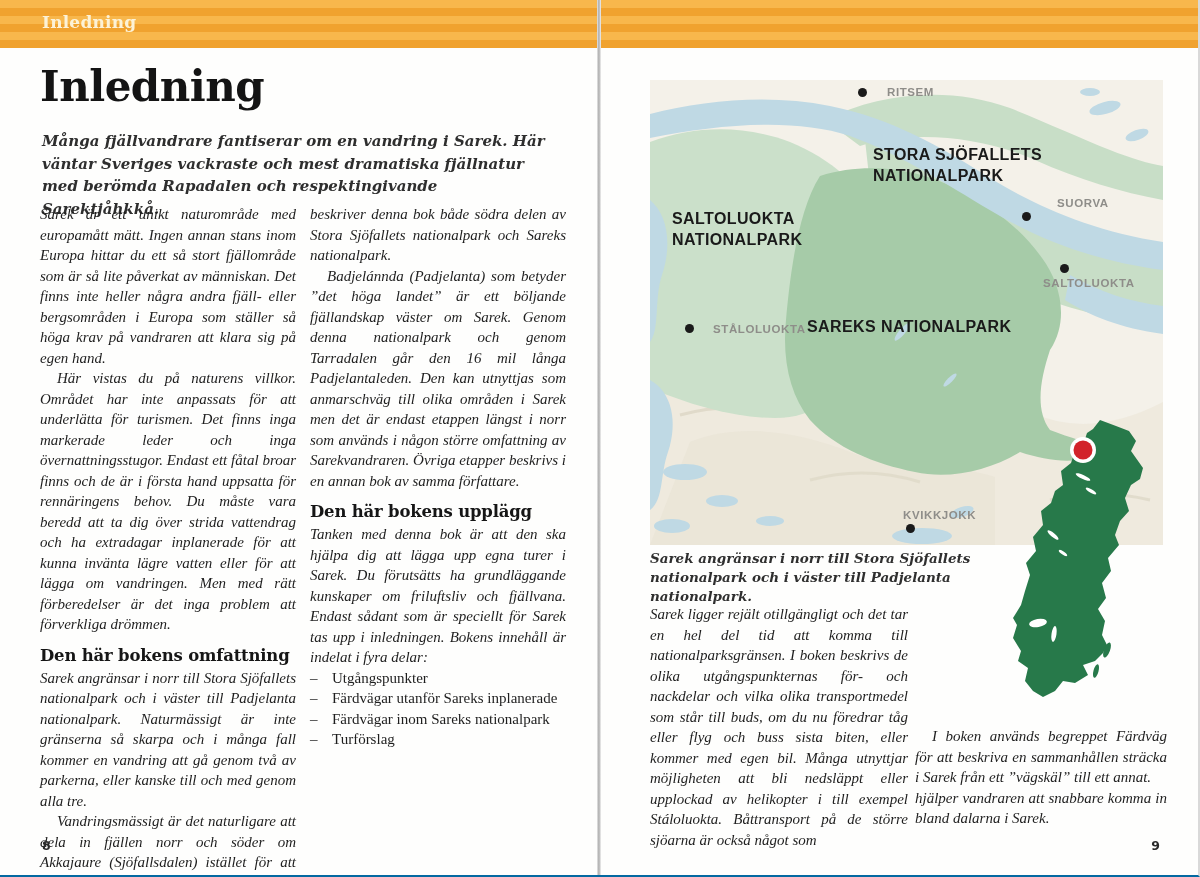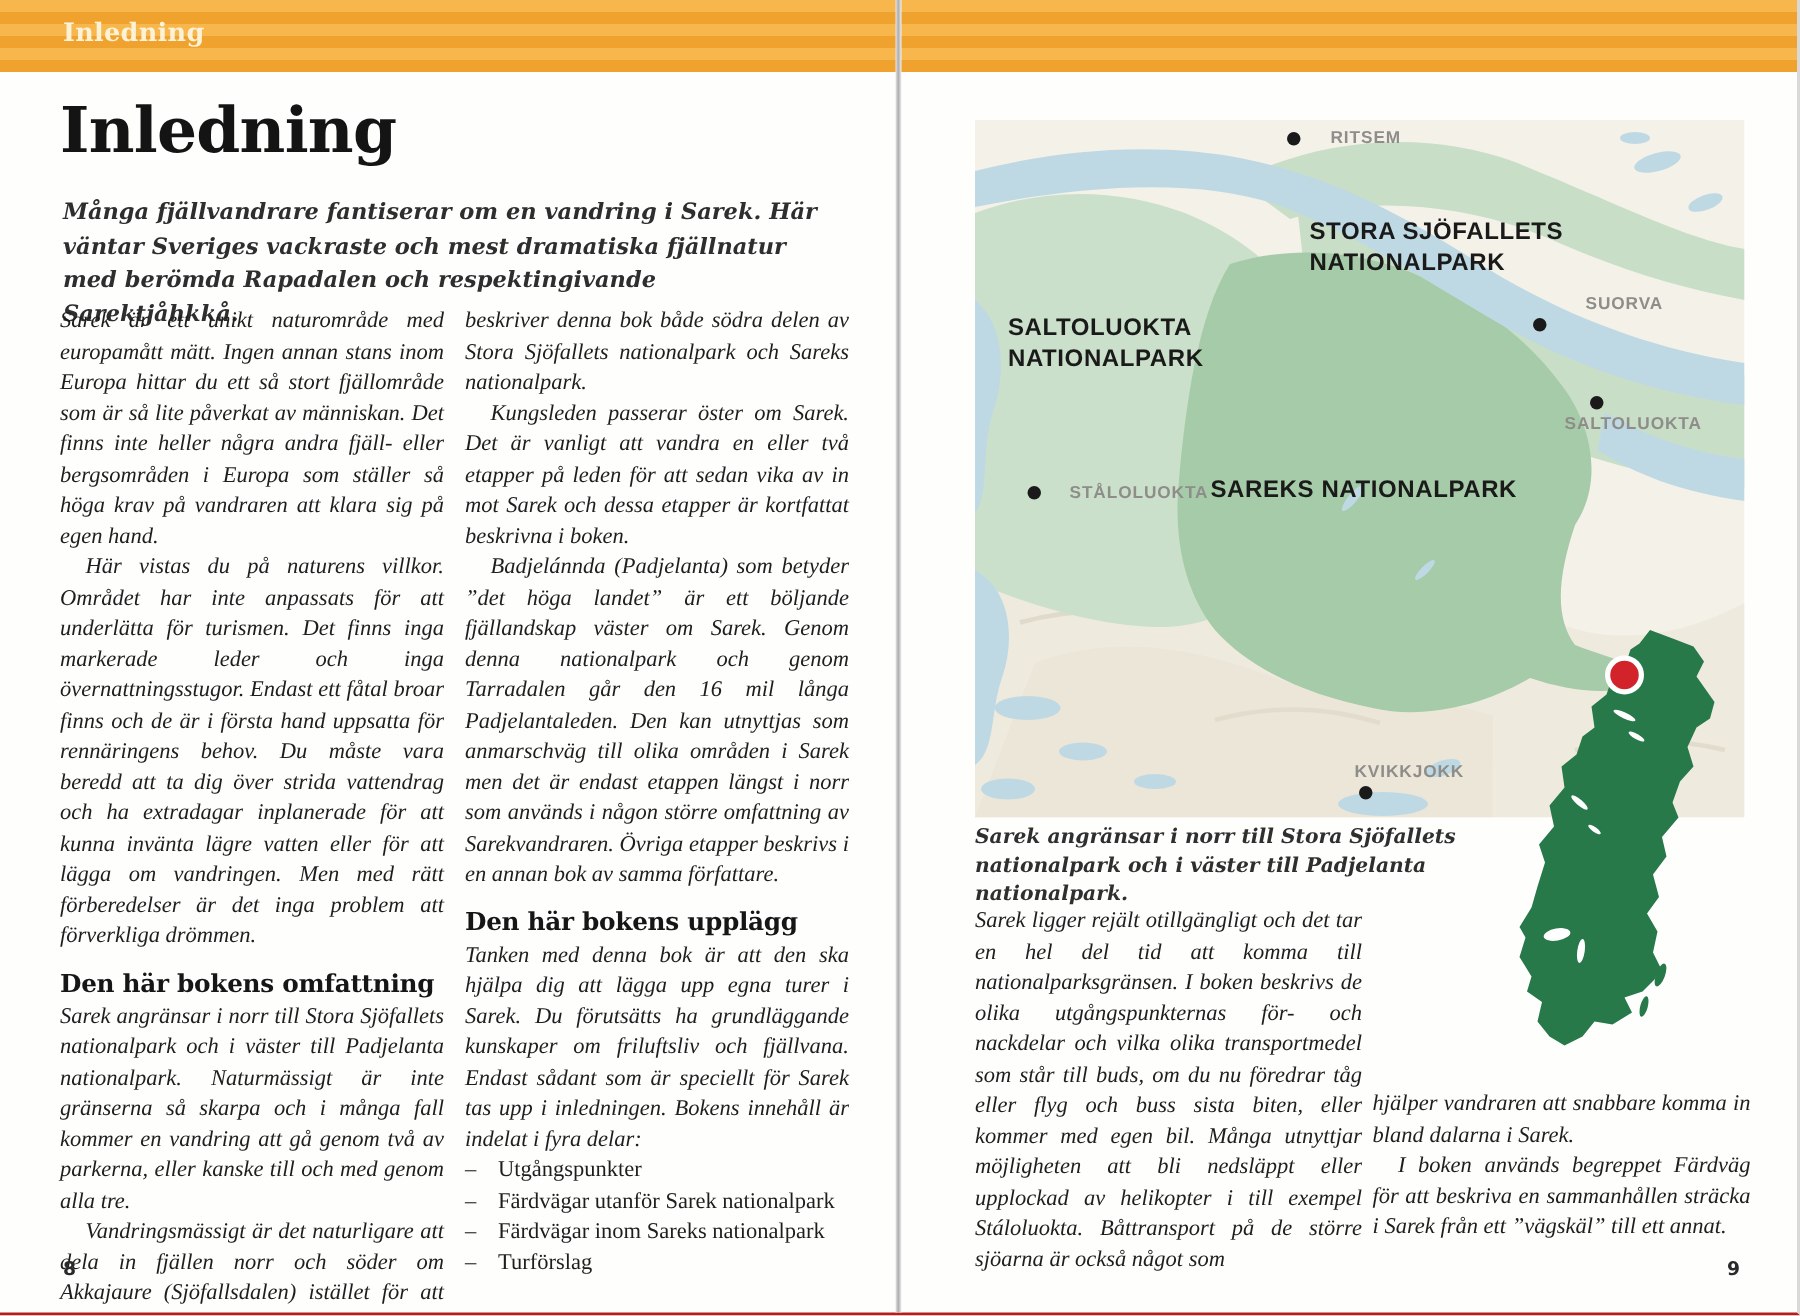--- a/index.html
+++ b/index.html
@@ -1,18 +1,18 @@
 <!DOCTYPE html>
 <html lang="sv"><head>
 <meta charset="utf-8">
 <style>
   html,body{margin:0;padding:0;background:#fff;}
   .book{
     position:relative;width:1200px;height:877px;background:#FEFEFD;overflow:hidden;
-    border-bottom:2px solid #b91c1c;border-right:2px solid #D9D9D9;box-sizing:border-box;
+    border-bottom:2px solid #0369a1;border-right:2px solid #D9D9D9;box-sizing:border-box;
     font-family:"Liberation Serif", serif;color:#1E1E1E;
   }
   
   .topbar{
     position:absolute;left:0;top:0;width:1200px;height:48px;
     background:repeating-linear-gradient(to bottom,
       #F8B74C 0px,#F8B74C 8px,#F0A22F 8px,#F0A22F 16px);
   }
   .topbar-label{
     position:absolute;left:42px;top:12px;
@@ -97,31 +97,30 @@
     <div class="cols">
       <div class="col">
           <p class="body-p">Sarek är ett unikt naturområde med europamått mätt. Ingen annan stans inom Europa hittar du ett så stort fjällområde som är så lite påverkat av människan. Det finns inte heller några andra fjäll- eller bergsområden i Europa som ställer så höga krav på vandraren att klara sig på egen hand.</p>
           <p class="body-p indent">Här vistas du på naturens villkor. Området har inte anpassats för att underlätta för turismen. Det finns inga markerade leder och inga övernattningsstugor. Endast ett fåtal broar finns och de är i första hand uppsatta för rennäringens behov. Du måste vara beredd att ta dig över strida vattendrag och ha extradagar inplanerade för att kunna invänta lägre vatten eller för att lägga om vandringen. Men med rätt förberedelser är det inga problem att förverkliga drömmen.</p>
           <h3 class="col-heading">Den här bokens omfattning</h3>
           <p class="body-p">Sarek angränsar i norr till Stora Sjöfallets nationalpark och i väster till Padjelanta nationalpark. Naturmässigt är inte gränserna så skarpa och i många fall kommer en vandring att gå genom två av parkerna, eller kanske till och med genom alla tre.</p>
           <p class="body-p indent">Vandringsmässigt är det naturligare att dela in fjällen norr och söder om Akkajaure (Sjöfallsdalen) istället för att strikt följa nationalparksgränserna. Därför</p>
         </div>
       <div class="col">
           <p class="body-p">beskriver denna bok både södra delen av Stora Sjöfallets nationalpark och Sareks nationalpark.</p>
-          <p class="body-p indent">Kungsleden passerar öster om Sarek. Det är vanligt att vandra en eller två etapper på leden för att sedan vika av in mot Sarek och dessa etapper är kortfattat beskrivna i boken.</p>
           <p class="body-p indent">Badjelánnda (Padjelanta) som betyder ”det höga landet” är ett böljande fjällandskap väster om Sarek. Genom denna nationalpark och genom Tarradalen går den 16 mil långa Padjelantaleden. Den kan utnyttjas som anmarschväg till olika områden i Sarek men det är endast etappen längst i norr som används i någon större omfattning av Sarekvandraren. Övriga etapper beskrivs i en annan bok av samma författare.</p>
           <h3 class="col-heading">Den här bokens upplägg</h3>
           <p class="body-p">Tanken med denna bok är att den ska hjälpa dig att lägga upp egna turer i Sarek. Du förutsätts ha grundläggande kunskaper om friluftsliv och fjällvana. Endast sådant som är speciellt för Sarek tas upp i inledningen. Bokens innehåll är indelat i fyra delar:</p>
           <div class="list-item">
             <span class="dash">–</span>
             <span class="li-text">Utgångspunkter</span>
           </div>
           <div class="list-item">
             <span class="dash">–</span>
-            <span class="li-text">Färdvägar utanför Sarek nationalpark</span>
+            <span class="li-text">Färdvägar utanför Sareks inplanerade</span>
           </div>
           <div class="list-item">
             <span class="dash">–</span>
             <span class="li-text">Färdvägar inom Sareks nationalpark</span>
           </div>
           <div class="list-item">
             <span class="dash">–</span>
             <span class="li-text">Turförslag</span>
           </div>
         </div>
@@ -223,19 +222,19 @@
         <circle cx="80" cy="37" r="9.5" fill="#D2232A"></circle>
       </svg>
     </div>
 
     <p class="map-caption">Sarek angränsar i norr till Stora Sjöfallets nationalpark och i väster till Padjelanta nationalpark.</p>
 
     <div class="col right-col1">
         <p class="body-p">Sarek ligger rejält otillgängligt och det tar en hel del tid att komma till nationalparksgränsen. I boken beskrivs de olika utgångspunkternas för- och nackdelar och vilka olika transportmedel som står till buds, om du nu föredrar tåg eller flyg och buss sista biten, eller kommer med egen bil. Många utnyttjar möjligheten att bli nedsläppt eller upplockad av helikopter i till exempel Stáloluokta. Båttransport på de större sjöarna är också något som</p>
       </div>
     <div class="col right-col2">
+        <p class="body-p indent">I boken används begreppet Färdväg för att beskriva en sammanhållen sträcka i Sarek från ett ”vägskäl” till ett annat.</p>
         <p class="body-p">hjälper vandraren att snabbare komma in bland dalarna i Sarek.</p>
-        <p class="body-p indent">I boken används begreppet Färdväg för att beskriva en sammanhållen sträcka i Sarek från ett ”vägskäl” till ett annat.</p>
       </div>
 
     <div class="pagenum pagenum-right">9</div>
   </div>
 </div>
 
 </body></html>

